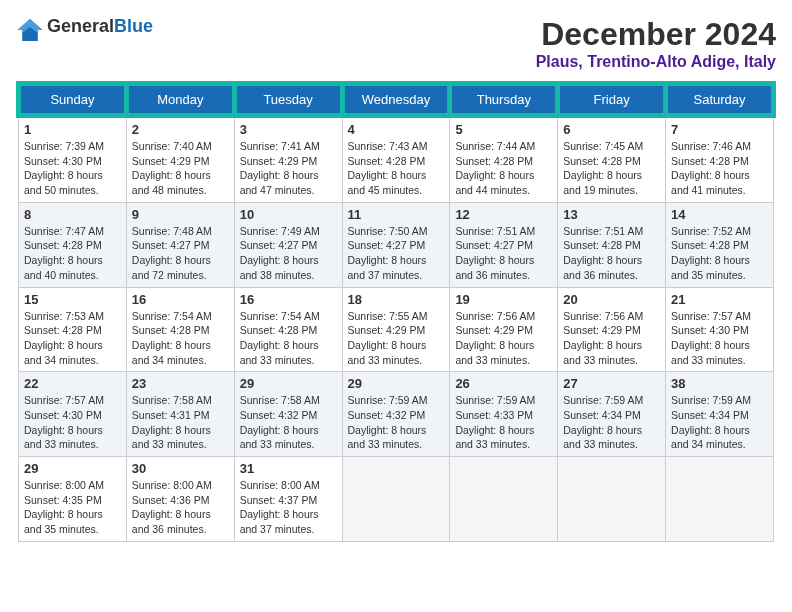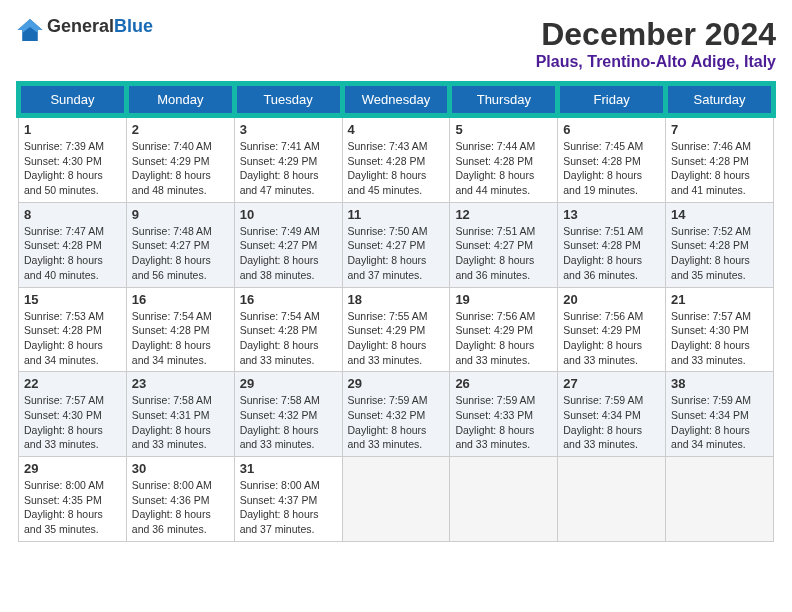--- a/index.html
+++ b/index.html
@@ -141,21 +141,21 @@
           <div class="day-info"><span>Sunrise: 7:46 AM</span><br><span>Sunset: 4:28 PM</span><br><span>Daylight: 8 hours and 41 minutes.</span></div>
         </td>
       </tr>
       <tr class="row-alt">
         <td>
           <span class="day-number">8</span>
           <div class="day-info"><span>Sunrise: 7:47 AM</span><br><span>Sunset: 4:28 PM</span><br><span>Daylight: 8 hours and 40 minutes.</span></div>
         </td>
         <td>
           <span class="day-number">9</span>
-          <div class="day-info"><span>Sunrise: 7:48 AM</span><br><span>Sunset: 4:27 PM</span><br><span>Daylight: 8 hours and 56 minutes.</span></div>
+          <div class="day-info"><span>Sunrise: 7:48 AM</span><br><span>Sunset: 4:27 PM</span><br><span>Daylight: 8 hours and 72 minutes.</span></div>
         </td>
         <td>
           <span class="day-number">10</span>
           <div class="day-info"><span>Sunrise: 7:49 AM</span><br><span>Sunset: 4:27 PM</span><br><span>Daylight: 8 hours and 38 minutes.</span></div>
         </td>
         <td>
           <span class="day-number">11</span>
           <div class="day-info"><span>Sunrise: 7:50 AM</span><br><span>Sunset: 4:27 PM</span><br><span>Daylight: 8 hours and 37 minutes.</span></div>
         </td>
         <td>

